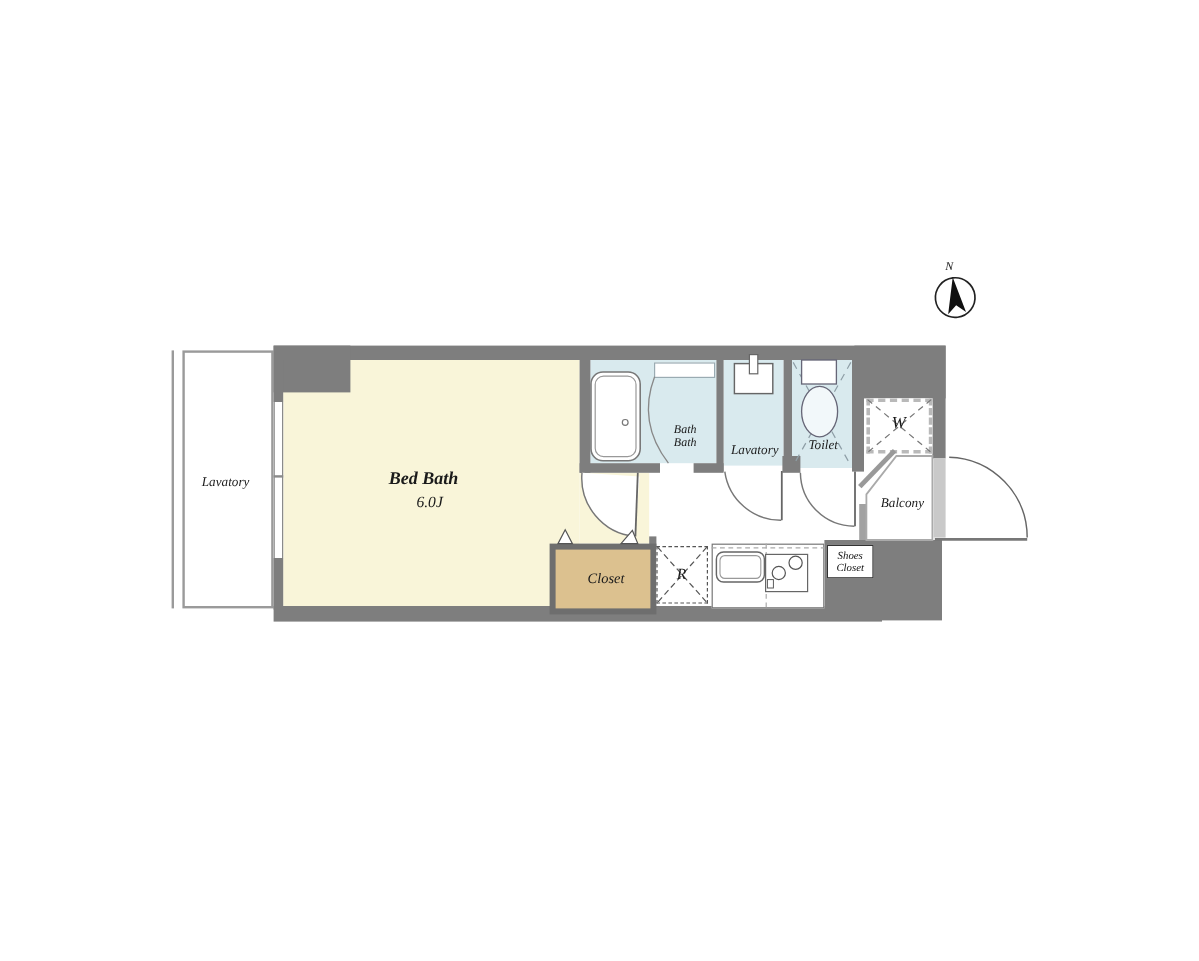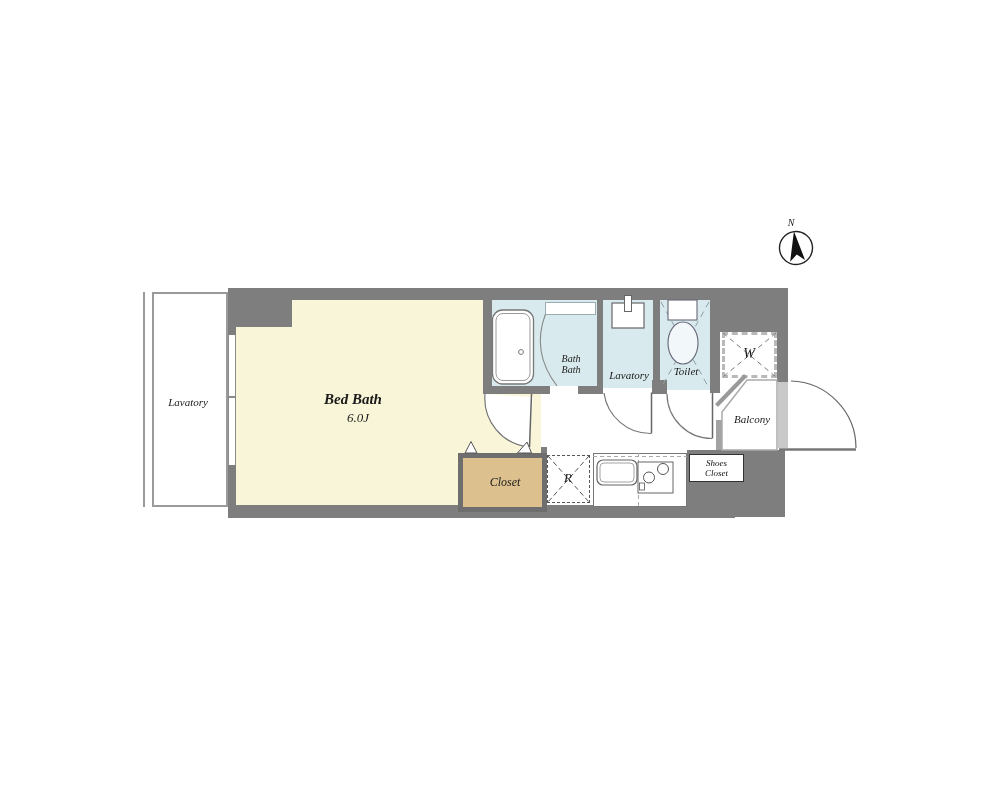--- a/index.html
+++ b/index.html
@@ -161,21 +161,21 @@
   <div class="label" style="left:686px;top:372px;font-size:11px;">Toilet</div>
 
   <div class="label" style="left:749px;top:354px;font-size:14px;">W</div>
 
   <div class="label" style="left:568px;top:478px;font-size:13px;">R</div>
 
   <div class="label" style="left:505px;top:482px;font-size:12px;">Closet</div>
 
   <div class="label" style="left:752px;top:420px;font-size:11px;">Balcony</div>
 
-  <div class="abs" style="left:689px;top:454px;width:55px;height:28px;background:#fff;border:1px solid #333;box-sizing:border-box;
+  <div class="abs" style="left:689px;top:454px;width:39px;height:28px;background:#fff;border:1px solid #333;box-sizing:border-box;
               font-style:italic;font-size:9px;line-height:10px;text-align:center;padding-top:3px;color:#111;">
     <div>Shoes</div>
     <div>Closet</div>
   </div>
 
   <div class="label" style="left:791px;top:223px;font-size:10px;">N</div>
 
 
 </div>
 

